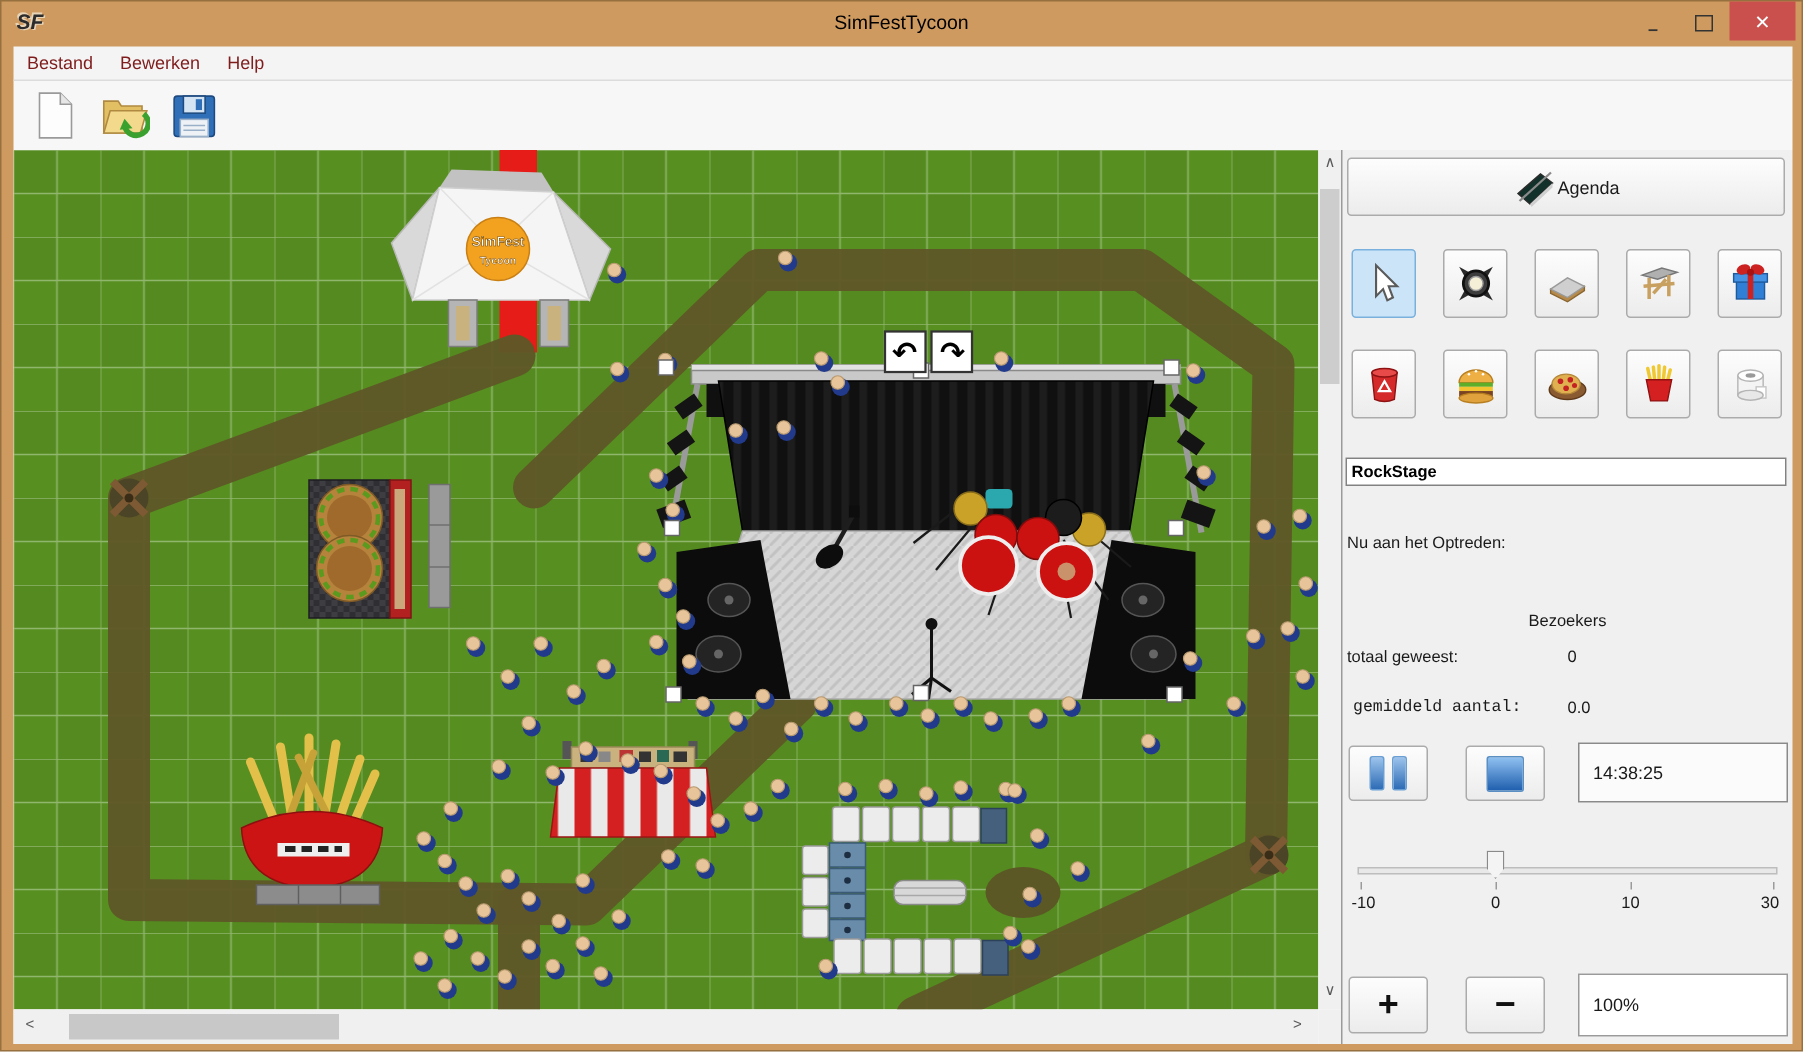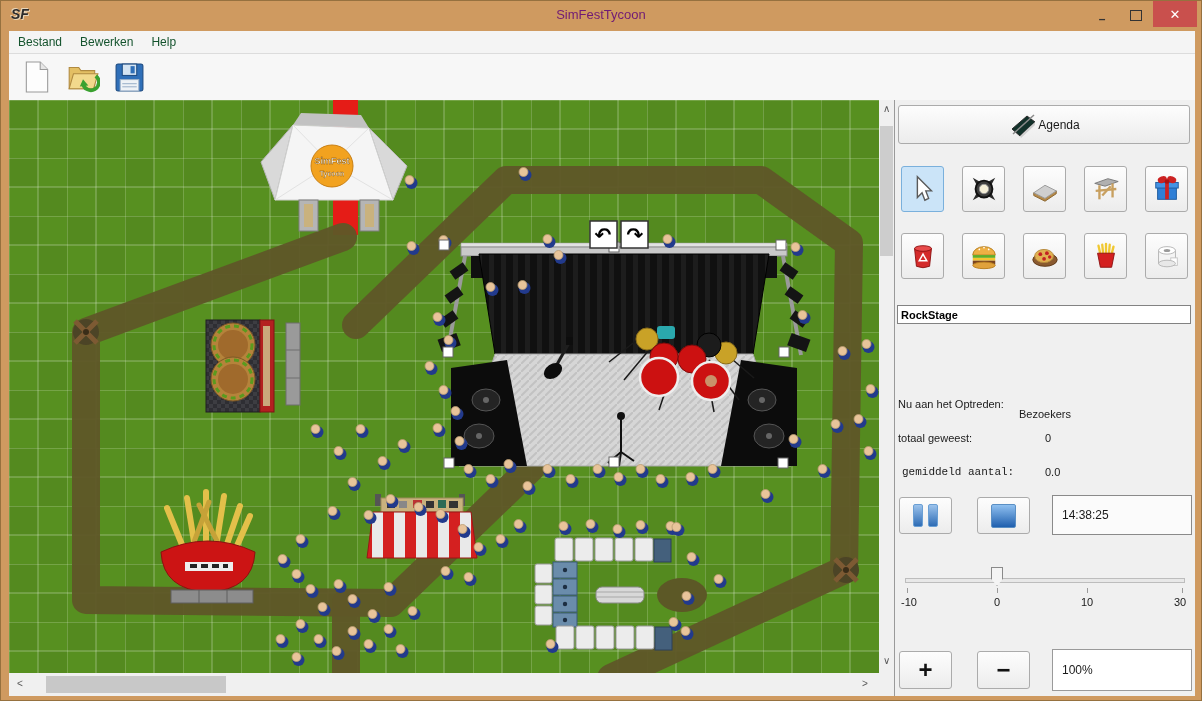--- a/index.html
+++ b/index.html
@@ -1,28 +1,28 @@
 <!DOCTYPE html>
 <html><head>
 <meta charset="utf-8">
 <style>
   html,body{margin:0;padding:0;}
   body{width:1202px;height:701px;font-family:"Liberation Sans",sans-serif;overflow:hidden;background:#b5b5b5;}
   .window{position:relative;width:1200px;height:699px;background:#cf9a60;border:1px solid #96713f;}
   
   .titlebar{position:absolute;left:0;top:0;right:0;height:30px;}
   .app-icon{position:absolute;left:10px;top:5px;width:24px;height:20px;font-weight:bold;font-style:italic;font-size:14px;color:#2c2c2c;text-shadow:1px 1px 0 #e8d5b8,-1px -1px 0 #e8d5b8;}
-  .title{position:absolute;left:0;right:0;top:6px;text-align:center;font-size:13px;color:#701a75;}
+  .title{position:absolute;left:0;right:0;top:6px;text-align:center;font-size:13px;color:#000000;}
   .winbtns{position:absolute;right:4px;top:0;display:flex;align-items:flex-start;}
   .winbtn{width:34px;height:24px;display:flex;align-items:center;justify-content:center;font-size:12px;color:#333;}
   .winbtn.min{font-weight:bold;letter-spacing:0;padding-top:6px;}
   .maxbox{width:10px;height:9px;border:1.5px solid #333;margin-top:4px;}
   .winbtn.close{background:#c9504d;color:#fff;height:26px;width:44px;font-size:13px;}
   
-  .menubar{position:absolute;left:8px;top:30px;width:1186px;height:22px;background:#f4f4f4;border-bottom:1px solid #dcdcdc;display:flex;align-items:center;font-size:12px;color:#14532d;}
+  .menubar{position:absolute;left:8px;top:30px;width:1186px;height:22px;background:#f4f4f4;border-bottom:1px solid #dcdcdc;display:flex;align-items:center;font-size:12px;color:#7f1d1d;}
   .menu-item{padding:0 9px;height:100%;display:flex;align-items:center;}
   .toolbar{position:absolute;left:8px;top:53px;width:1186px;height:46px;background:#f7f7f7;display:flex;align-items:center;gap:10px;padding-left:10px;box-sizing:border-box;}
   .toolbtn{width:36px;height:38px;display:flex;align-items:center;justify-content:center;}
   
   .main{position:absolute;left:8px;top:99px;width:1186px;height:596px;display:flex;}
   .canvas-wrap{position:relative;width:885px;height:596px;background:#fff;}
   .map-svg{position:absolute;left:0;top:0;}
   
   .vscroll{position:absolute;left:870px;top:0;width:15px;height:573px;background:#f0f0f0;}
   .vthumb{position:absolute;left:1px;top:26px;width:13px;height:130px;background:#cdcdcd;}
@@ -830,21 +830,21 @@
         <svg width="30" height="30" viewBox="0 0 32 32">
           <rect x="7" y="10" width="18" height="14" fill="#f4f4f4" stroke="#b5b5b5"></rect>
           <rect x="20" y="18" width="7" height="8" fill="#fff" stroke="#c5c5c5"></rect>
           <ellipse cx="16" cy="24" rx="9" ry="3.5" fill="#e8e8e8" stroke="#b5b5b5"></ellipse>
           <ellipse cx="16" cy="10" rx="9" ry="4" fill="#fff" stroke="#b5b5b5"></ellipse>
           <ellipse cx="16" cy="10" rx="3.5" ry="1.6" fill="#9a9a9a"></ellipse>
         </svg>
       </div>
 
       <input class="rockstage" value="RockStage" style="">
-      <span class="lbl" style="left:3px;top:256px;margin-top:42px;">Nu aan het Optreden:</span>
+      <span class="lbl" style="left:3px;top:256px;">Nu aan het Optreden:</span>
       <span class="center-lbl" style="top:308px;">Bezoekers</span>
       <span class="lbl" style="left:3px;top:332px;">totaal geweest:</span>
       <span class="lbl" style="left:150px;top:332px;">0</span>
       <span class="lbl" style="left:7px;top:366px;font-family:Liberation Mono, monospace;">gemiddeld aantal:</span>
       <span class="lbl" style="left:150px;top:366px;">0.0</span>
 
       <div class="btn ctl-btn" style="left:4px;top:397px;gap:5px;">
         <div class="pausebar"></div>
         <div class="pausebar"></div>
       </div>

